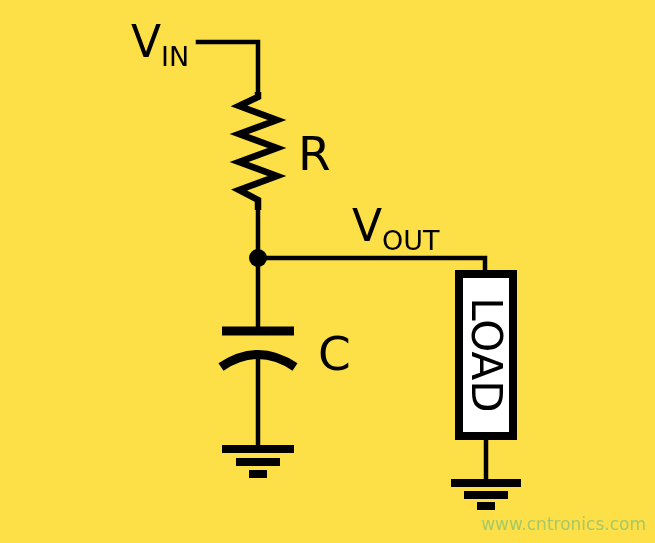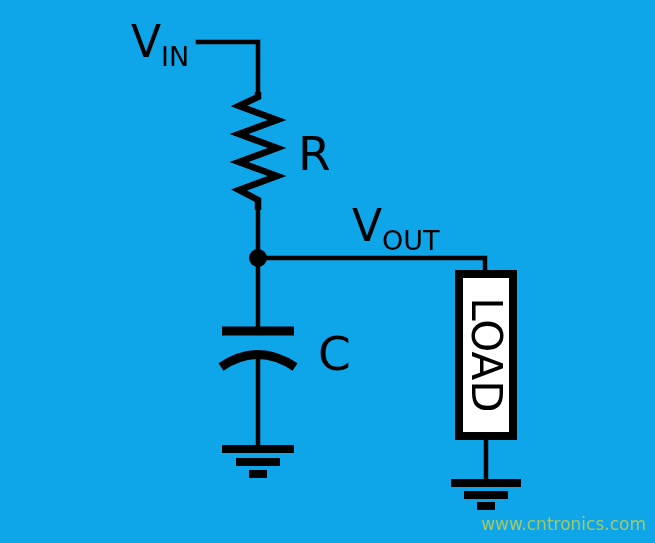--- a/index.html
+++ b/index.html
@@ -4,21 +4,21 @@
 <style>
   html, body {
     margin: 0;
     padding: 0;
     background: #ffffff;
   }
   .canvas {
     position: relative;
     width: 655px;
     height: 543px;
-    background: #0ea5e9;
+    background: #fde047;
     font-family: "DejaVu Sans", "Liberation Sans", sans-serif;
     overflow: hidden;
   }
   svg {
     display: block;
   }
   .wire {
     stroke: #000000;
     stroke-width: 4.5;
     fill: none;

